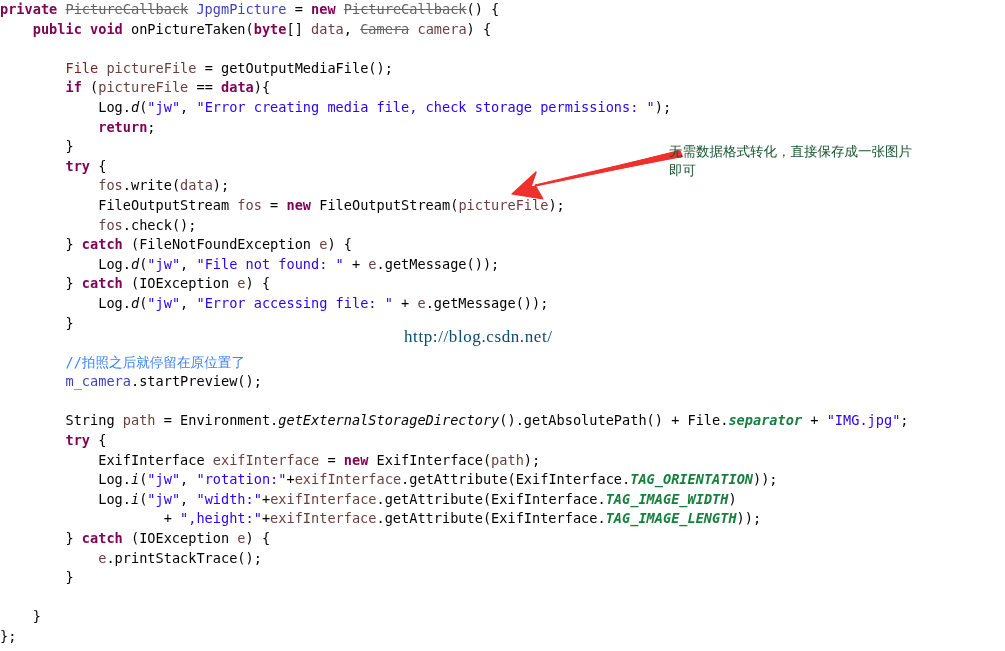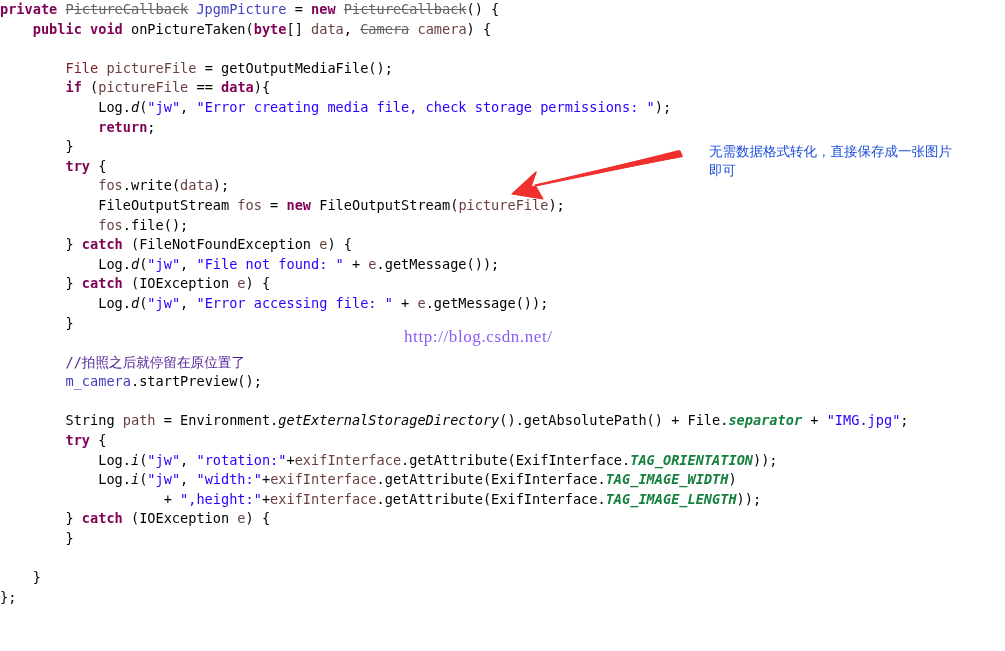--- a/index.html
+++ b/index.html
@@ -36,48 +36,48 @@
   }
 
   
   .t-kw       { color: #7f0055; font-weight: bold; }              
   .t-plain    { color: #000000; }
   .t-type     { color: #7f1d1d; }                                  
   .t-depr     { color: #646464; text-decoration: line-through; }   
   .t-field    { color: #3f3fbf; }                                  
   .t-str      { color: #2a00ff; }                                  
   .t-anno     { color: #646464; }                                  
-  .t-comment  { color: #4c1d95; }                                  
+  .t-comment  { color: #3b82f6; }                                  
   .t-static   { color: #000000; font-style: italic; }              
   .t-staticf  { color: #15803d; font-style: italic; font-weight: bold; }  
   .t-var      { color: #6a3e3e; }
 
   
   #watermark {
     position: absolute;
     left: 404px;
     top: 327px;
     font-family: "Liberation Serif", "DejaVu Serif", serif;
     font-size: 17px;
-    color: #8b5cf6;
+    color: #0c4a6e;
     letter-spacing: 0.6px;
     white-space: nowrap;
     user-select: none;
   }
 
   
   #annotation-note {
     position: absolute;
-    left: 709px;
+    left: 669px;
     top: 142px;
     width: 252px;
     font-family: "DejaVu Sans", sans-serif;
     font-size: 13.5px;
     line-height: 19px;
-    color: #1d4ed8;
+    color: #14532d;
     white-space: pre-wrap;
   }
   #annotation-arrow {
     position: absolute;
     left: 483px;
     top: 148px;
     width: 200px;
     height: 60px;
     pointer-events: none;
   }
@@ -103,21 +103,21 @@
   <div class="code-line"><span class="t-plain">            </span><span class="t-kw">return</span><span class="t-plain">;</span></div>
 
   <div class="code-line"><span class="t-plain">        }</span></div>
 
   <div class="code-line"><span class="t-plain">        </span><span class="t-kw">try</span><span class="t-plain"> {</span></div>
 
   <div class="code-line"><span class="t-plain">            </span><span class="t-var">fos</span><span class="t-plain">.write(</span><span class="t-var">data</span><span class="t-plain">);</span></div>
 
   <div class="code-line"><span class="t-plain">            </span><span class="t-plain">FileOutputStream</span><span class="t-plain"> </span><span class="t-var">fos</span><span class="t-plain"> = </span><span class="t-kw">new</span><span class="t-plain"> FileOutputStream(</span><span class="t-var">pictureFile</span><span class="t-plain">);</span></div>
 
-  <div class="code-line"><span class="t-plain">            </span><span class="t-var">fos</span><span class="t-plain">.file();</span></div>
+  <div class="code-line"><span class="t-plain">            </span><span class="t-var">fos</span><span class="t-plain">.check();</span></div>
 
   <div class="code-line"><span class="t-plain">        } </span><span class="t-kw">catch</span><span class="t-plain"> (</span><span class="t-plain">FileNotFoundException</span><span class="t-plain"> </span><span class="t-var">e</span><span class="t-plain">) {</span></div>
 
   <div class="code-line"><span class="t-plain">            Log.</span><span class="t-static">d</span><span class="t-plain">(</span><span class="t-str">"jw"</span><span class="t-plain">, </span><span class="t-str">"File not found: "</span><span class="t-plain"> + </span><span class="t-var">e</span><span class="t-plain">.getMessage());</span></div>
 
   <div class="code-line"><span class="t-plain">        } </span><span class="t-kw">catch</span><span class="t-plain"> (IOException </span><span class="t-var">e</span><span class="t-plain">) {</span></div>
 
   <div class="code-line"><span class="t-plain">            Log.</span><span class="t-static">d</span><span class="t-plain">(</span><span class="t-str">"jw"</span><span class="t-plain">, </span><span class="t-str">"Error accessing file: "</span><span class="t-plain"> + </span><span class="t-var">e</span><span class="t-plain">.getMessage());</span></div>
 
   <div class="code-line"><span class="t-plain">        }</span></div>
@@ -127,29 +127,31 @@
   <div class="code-line"><span class="t-plain">        </span><span class="t-comment">//拍照之后就停留在原位置了</span></div>
 
   <div class="code-line"><span class="t-plain">        </span><span class="t-field">m_camera</span><span class="t-plain">.startPreview();</span></div>
 
   <div class="code-line"> </div>
 
   <div class="code-line"><span class="t-plain">        String </span><span class="t-var">path</span><span class="t-plain"> = Environment.</span><span class="t-static">getExternalStorageDirectory</span><span class="t-plain">().getAbsolutePath() + File.</span><span class="t-staticf">separator</span><span class="t-plain"> + </span><span class="t-str">"IMG.jpg"</span><span class="t-plain">;</span></div>
 
   <div class="code-line"><span class="t-plain">        </span><span class="t-kw">try</span><span class="t-plain"> {</span></div>
 
+  <div class="code-line"><span class="t-plain">            ExifInterface </span><span class="t-var">exifInterface</span><span class="t-plain"> = </span><span class="t-kw">new</span><span class="t-plain"> ExifInterface(</span><span class="t-var">path</span><span class="t-plain">);</span></div>
 
   <div class="code-line"><span class="t-plain">            Log.</span><span class="t-static">i</span><span class="t-plain">(</span><span class="t-str">"jw"</span><span class="t-plain">, </span><span class="t-str">"rotation:"</span><span class="t-plain">+</span><span class="t-var">exifInterface</span><span class="t-plain">.getAttribute(ExifInterface.</span><span class="t-staticf">TAG_ORIENTATION</span><span class="t-plain">));</span></div>
 
   <div class="code-line"><span class="t-plain">            Log.</span><span class="t-static">i</span><span class="t-plain">(</span><span class="t-str">"jw"</span><span class="t-plain">, </span><span class="t-str">"width:"</span><span class="t-plain">+</span><span class="t-var">exifInterface</span><span class="t-plain">.getAttribute(ExifInterface.</span><span class="t-staticf">TAG_IMAGE_WIDTH</span><span class="t-plain">)</span></div>
 
   <div class="code-line"><span class="t-plain">                    + </span><span class="t-str">",height:"</span><span class="t-plain">+</span><span class="t-var">exifInterface</span><span class="t-plain">.getAttribute(ExifInterface.</span><span class="t-staticf">TAG_IMAGE_LENGTH</span><span class="t-plain">));</span></div>
 
   <div class="code-line"><span class="t-plain">        } </span><span class="t-kw">catch</span><span class="t-plain"> (IOException </span><span class="t-var">e</span><span class="t-plain">) {</span></div>
 
+  <div class="code-line"><span class="t-plain">            </span><span class="t-var">e</span><span class="t-plain">.printStackTrace();</span></div>
 
   <div class="code-line"><span class="t-plain">        }</span></div>
 
   <div class="code-line"> </div>
 
   <div class="code-line"><span class="t-plain">    }</span></div>
 
   <div class="code-line"><span class="t-plain">};</span></div>
 
 </div>

